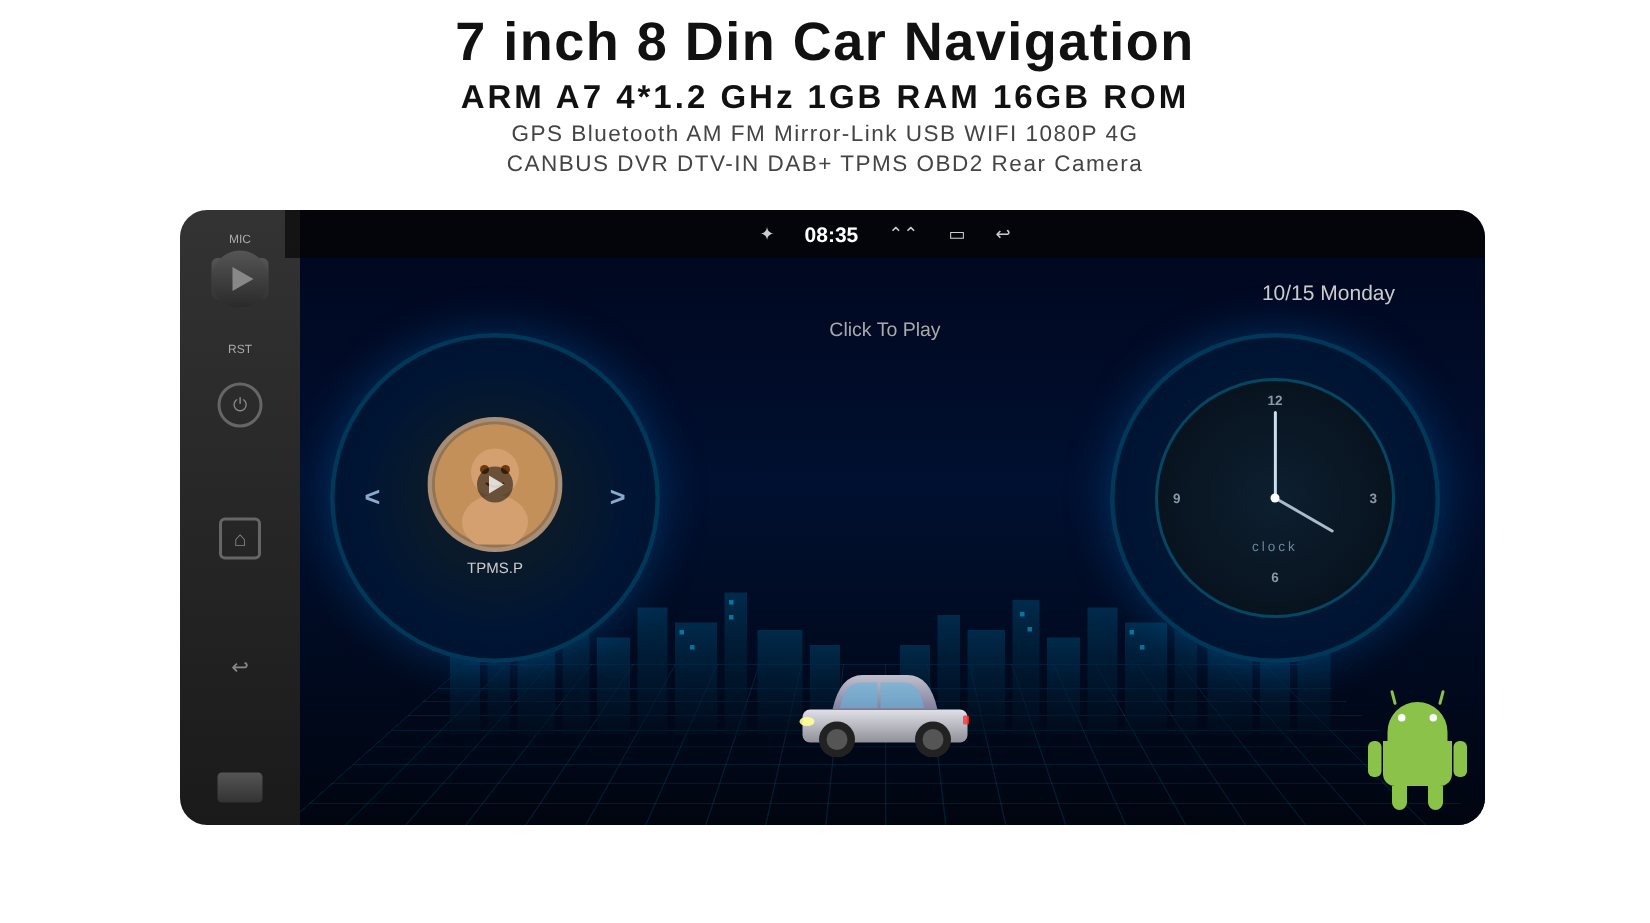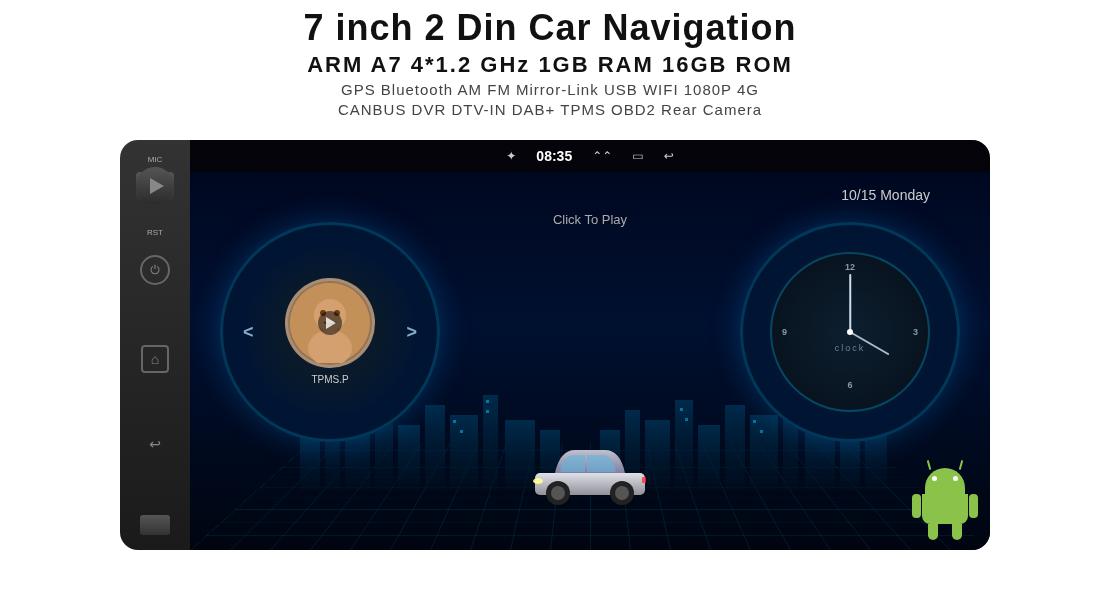--- a/index.html
+++ b/index.html
@@ -61,21 +61,21 @@
       z-index: 10;
       pointer-events: none;
       font-style: italic;
     }
 
     
     .left-panel {
       position: absolute;
       left: 60px;
       top: 10px;
-      width: 70px;
+      width: 80px;
       height: 410px;
       background: linear-gradient(180deg, #333, #1a1a1a);
       border-radius: 18px 0 0 18px;
       display: flex;
       flex-direction: column;
       align-items: center;
       padding: 15px 0;
       gap: 8px;
       z-index: 5;
     }
@@ -345,21 +345,21 @@
       background: radial-gradient(circle, #0d1f30, #060e18);
       border: 2px solid rgba(0,150,200,0.4);
       position: relative;
       display: flex;
       align-items: center;
       justify-content: center;
     }
 
     .clock-label {
       position: absolute;
-      bottom: 57px;
+      bottom: 41px;
       color: #668899;
       font-size: 9px;
       letter-spacing: 2px;
     }
 
     .clock-number {
       position: absolute;
       color: #8899aa;
       font-size: 9px;
       font-weight: bold;
@@ -413,21 +413,21 @@
       right: 10px;
       width: 70px;
       height: 80px;
       z-index: 4;
     }
   </style>
 </head>
 <body>
 
 <div class="header-section">
-  <div class="main-title">7 inch 2 Din Car Navigation</div>
+  <div class="main-title">7 inch 8 Din Car Navigation</div>
   <div class="specs-line">ARM A7 4*1.2 GHz    1GB RAM    16GB ROM</div>
   <div class="features-line1">GPS  Bluetooth  AM  FM  Mirror-Link  USB  WIFI  1080P  4G</div>
   <div class="features-line2">CANBUS   DVR   DTV-IN   DAB+   TPMS   OBD2   Rear Camera</div>
 </div>
 
 <div class="device-container">
 
 
   <div class="left-panel">
     <div class="btn-label">MIC</div>

